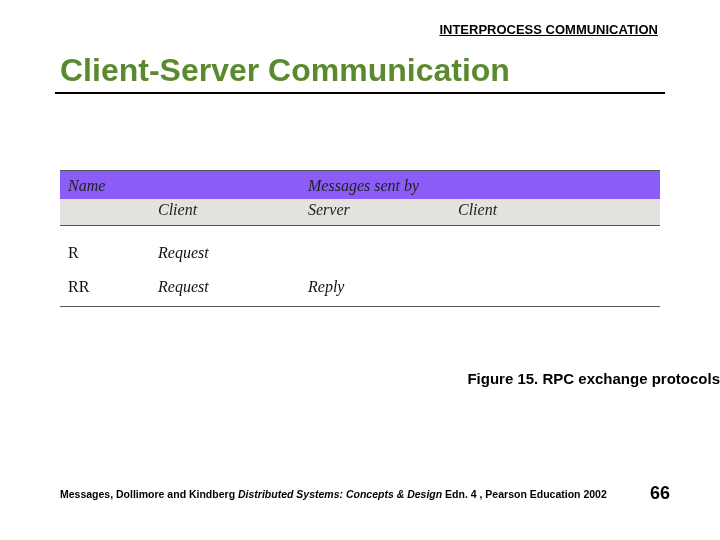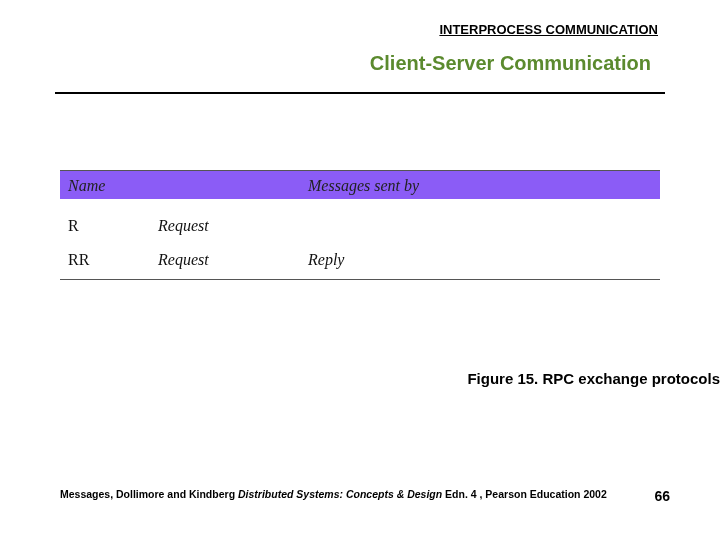--- a/index.html
+++ b/index.html
@@ -18,22 +18,22 @@
     font-size: 13px;
     font-weight: bold;
     color: #000;
     text-decoration: underline;
   }
   .title {
     position: absolute;
     top: 52px;
     left: 0;
     width: 100%;
-    text-align: right;
-    font-size: 20px;
+    text-align: left;
+    font-size: 32px;
     font-weight: bold;
     color: #5b8a2e;
     padding-left: 60px;
     padding-right: 69px;
   }
   .title-rule {
     position: absolute;
     top: 92px;
     left: 55px;
     right: 55px;
@@ -99,41 +99,47 @@
     font-size: 10.5px;
     font-weight: bold;
     color: #000;
     font-style: normal;
   }
   .citation .ital { font-style: italic; font-weight: bold; }
   .page-num {
     position: absolute;
     bottom: 36px;
     right: 50px;
-    font-size: 14px;
+    font-size: 18px;
     font-weight: bold;
     color: #000;
   }
 </style>
 </head>
 <body>
 
 <div class="header-label">INTERPROCESS COMMUNICATION</div>
 
 <div class="title">Client-Server Communication</div>
 <div class="title-rule"></div>
 
 <div class="table-wrap">
   <table class="tbl">
     <tbody>
         <tr class="hdr-row top-line">
       <td class="col-name">Name</td>
       <td class="col-client"></td>
       <td class="col-server">Messages sent by</td>
       <td class="col-client2"></td>
+    </tr>
+    <tr class="sub-row">
+      <td></td>
+      <td>Client</td>
+      <td>Server</td>
+      <td>Client</td>
     </tr>
     <tr class="spacer-row">
           <td colspan="4"></td>
         </tr>
     <tr class="data-row">
       <td>R</td>
       <td>Request</td>
       <td></td>
       <td></td>
     </tr>

